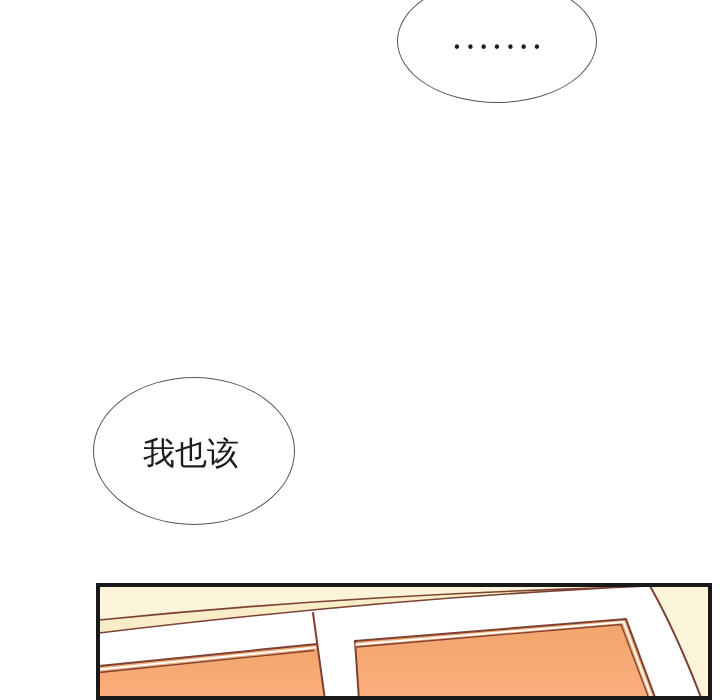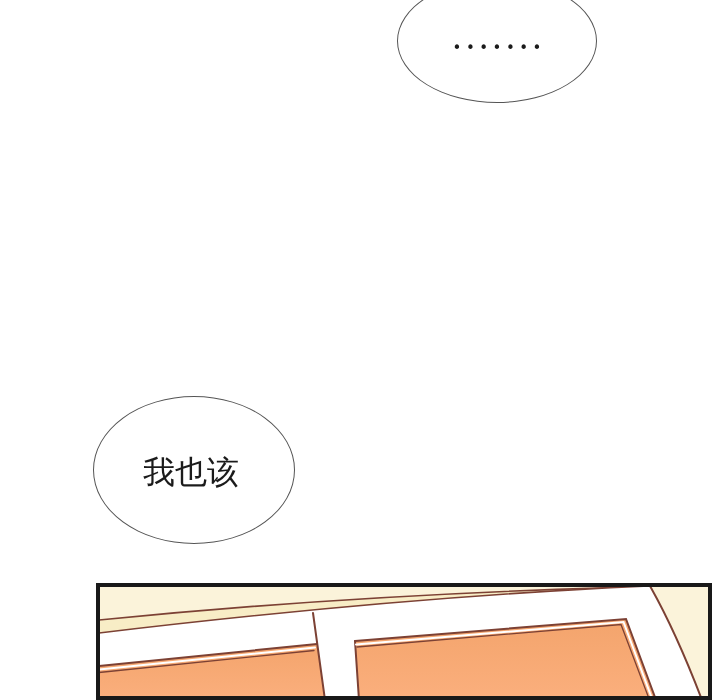--- a/index.html
+++ b/index.html
@@ -34,21 +34,21 @@
     position: relative;
     top: 7px;
     font-size: 15px;
     letter-spacing: 4.5px;
     text-indent: 4.5px;
     color: var(--ink);
     white-space: nowrap;
   }
   #bubble-thought {
     left: 93px;
-    top: 396px;
+    top: 377px;
     width: 202px;
     height: 148px;
   }
   #bubble-thought .speech-text {
     position: relative;
     top: 3px;
     left: -3px;
     font-size: 32px;
     color: var(--ink);
     font-family: "DejaVu Sans", sans-serif;

